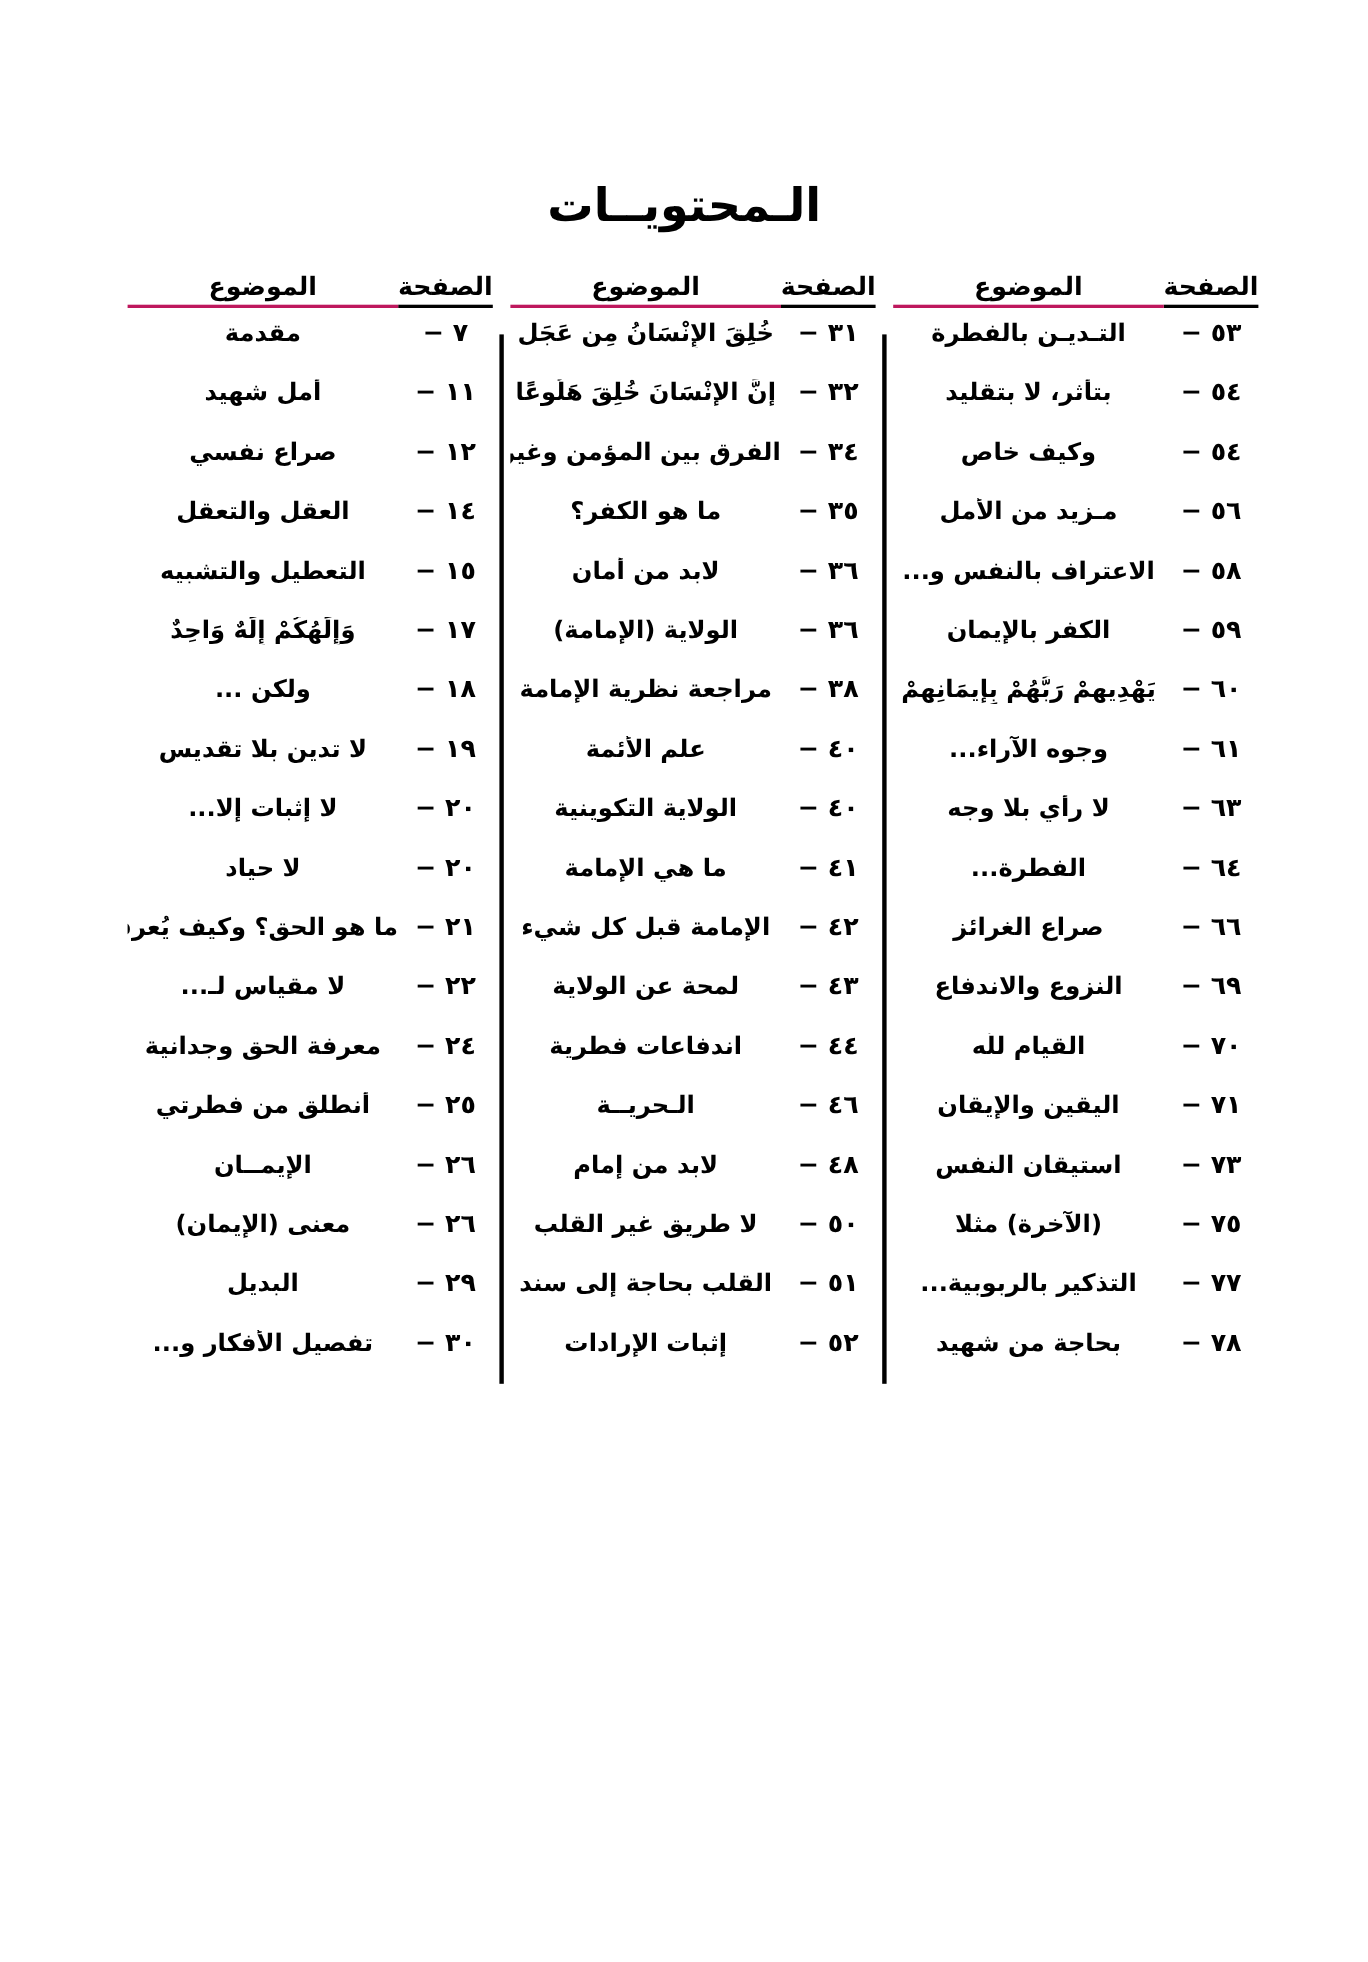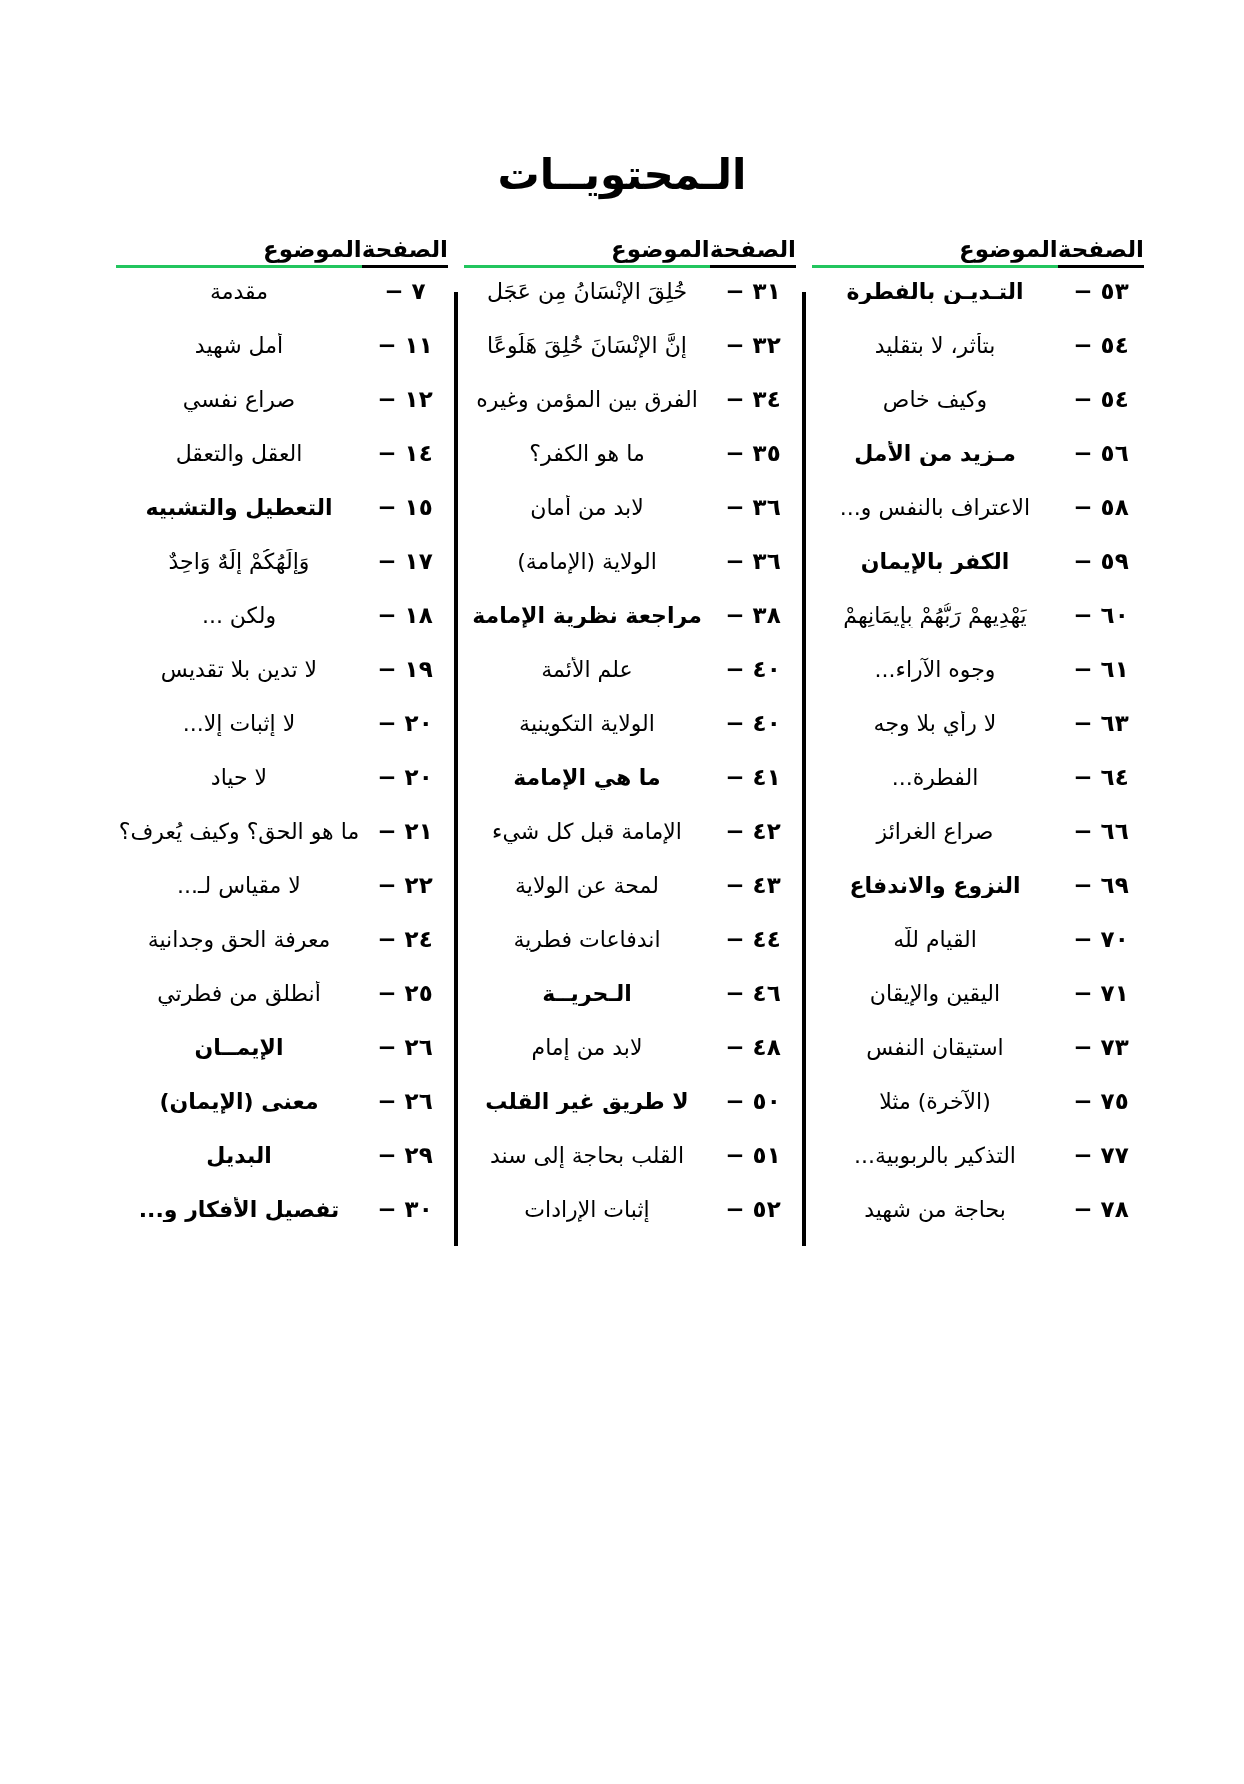--- a/index.html
+++ b/index.html
@@ -23,21 +23,21 @@
     padding: 0;
     position: relative;
   }
 
   
   .doc-title {
     text-align: center;
     font-size: 42px;
     font-weight: bold;
     letter-spacing: 2px;
-    margin: 0;
+    margin: 12px;
     padding-top: 150px;
     padding-bottom: 0;
     line-height: 1.2;
     font-family: "DejaVu Sans", sans-serif;
   }
 
   
   .toc-columns {
     display: flex;
     flex-direction: row;
@@ -80,23 +80,24 @@
     flex: 0 0 86px;
     text-align: right;
     font-size: 23px;
     font-weight: bold;
     border-bottom: 3px solid #000;
     padding-bottom: 3px;
     white-space: nowrap;
   }
   .grp-head .h-subject {
     flex: 1 1 auto;
+    text-align: center;
     font-size: 23px;
     font-weight: bold;
-    border-bottom: 3px solid #22c55e;
+    border-bottom: 3px solid #be185d;
     padding-bottom: 3px;
     margin-left: 16px;
     white-space: nowrap;
   }
 
   
   .entry {
     display: flex;
     flex-direction: row;
     align-items: baseline;
@@ -110,21 +111,21 @@
     white-space: nowrap;
     letter-spacing: 1px;
   }
   .entry .e-subject {
     flex: 1 1 auto;
     text-align: center;
     font-size: 22px;
     white-space: nowrap;
     overflow: hidden;
     margin-left: 16px;
-    font-weight: normal;
+    font-weight: bold;
   }
   .entry .e-subject.bold {
     font-weight: bold;
     text-align: center;
   }
 </style>
 </head>
 <body>
 
 <div class="page">

